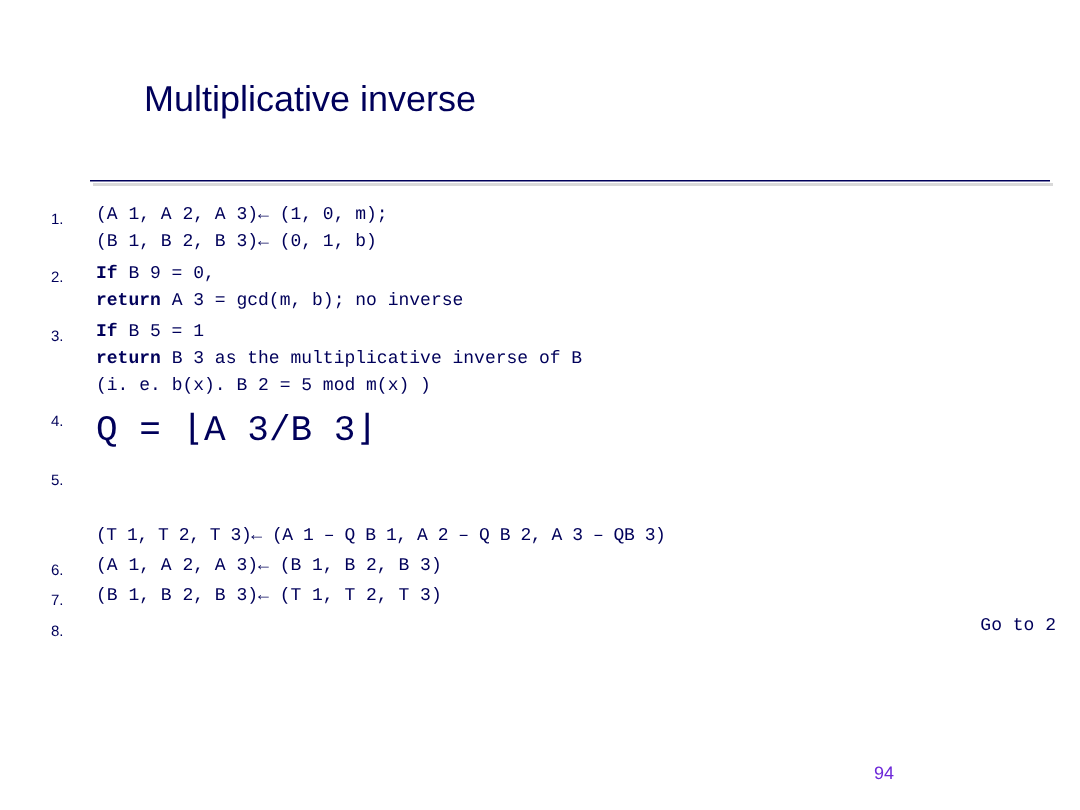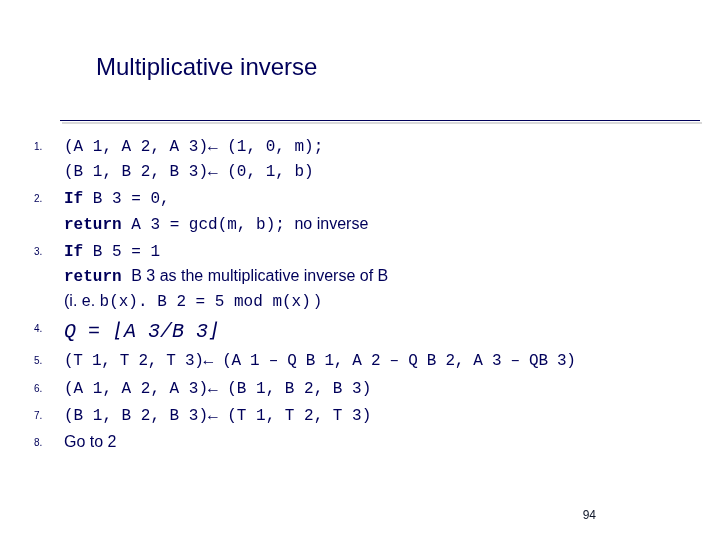--- a/index.html
+++ b/index.html
@@ -63,37 +63,37 @@
   .num {
     width: 30px;
     flex: 0 0 30px;
     font-size: 10px;
     color: #00005a;
     padding-top: 7px;
     text-align: left;
   }
   .body {
     flex: 1 1 auto;
-    font-size: 16px;
+    font-size: 12px;
     line-height: 1.45;
     color: #00005a;
   }
   .mono {
     font-family: "Courier New", Courier, monospace;
   }
   .bold { font-weight: bold; }
-  .sans { font-family: Liberation Sans, sans-serif; }
+  .sans { font-family: Liberation Mono, monospace; text-align: right; }
   .pagenum {
     position: absolute;
     right: 12px;
     bottom: 18px;
     font-size: 12px;
-    color: #0f172a;
+    color: #6d28d9;
   }
-  .tight { letter-spacing: -0.3px; }
+  .tight { letter-spacing: -0.3px; margin-top: 40px; }
 </style>
 </head>
 <body>
 
 <div class="slide">
 
   <div class="title-block">
     <div class="title-line">Multiplicative inverse</div>
   </div>
   <div class="uline-shadow"></div>
@@ -105,37 +105,37 @@
       <div class="num">1.</div>
       <div class="body">
         <span class="mono">(A 1, A 2, A 3)</span><span class="mono">←</span><span class="mono"> (1, 0, m);</span><br>
         <span class="mono">(B 1, B 2, B 3)</span><span class="mono">←</span><span class="mono"> (0, 1, b)</span>
       </div>
     </div>
 
     <div class="row">
       <div class="num">2.</div>
       <div class="body">
-        <span class="mono bold">If </span><span class="mono">B 3 = 0,</span><br>
+        <span class="mono bold">If </span><span class="mono">B 9 = 0,</span><br>
         <span class="mono bold">return </span><span class="mono">A 3 = gcd(m, b); </span><span class="sans">no inverse</span>
       </div>
     </div>
 
     <div class="row">
       <div class="num">3.</div>
       <div class="body">
         <span class="mono bold">If </span><span class="mono">B 5 = 1</span><br>
         <span class="mono bold">return </span><span class="sans"> B 3 as the multiplicative inverse of B</span><br>
         <span class="sans">(i. e.    </span><span class="mono">b(x). B 2 = 5 mod m(x)</span><span class="sans">    )</span>
       </div>
     </div>
 
     <div class="row">
       <div class="num">4.</div>
-      <div class="body" style="font-size:20px;font-style:italic;">
+      <div class="body" style="font-size:24px;">
         <span class="mono">Q = </span><span class="mono">⌊</span><span class="mono">A 3/B 3</span><span class="mono">⌋</span>
       </div>
     </div>
 
     <div class="row">
       <div class="num">5.</div>
       <div class="body tight">
         <span class="mono">(T 1, T 2, T 3)</span><span class="mono">←</span><span class="mono"> (A 1 – Q B 1, A 2 – Q B 2, A 3 – QB 3)</span>
       </div>
     </div>

